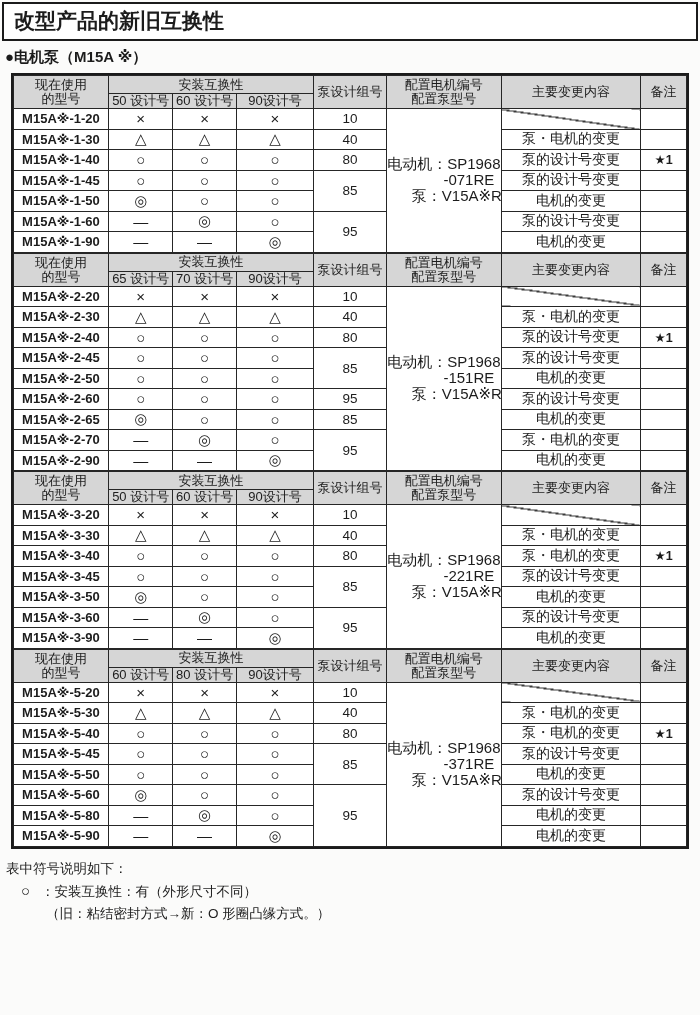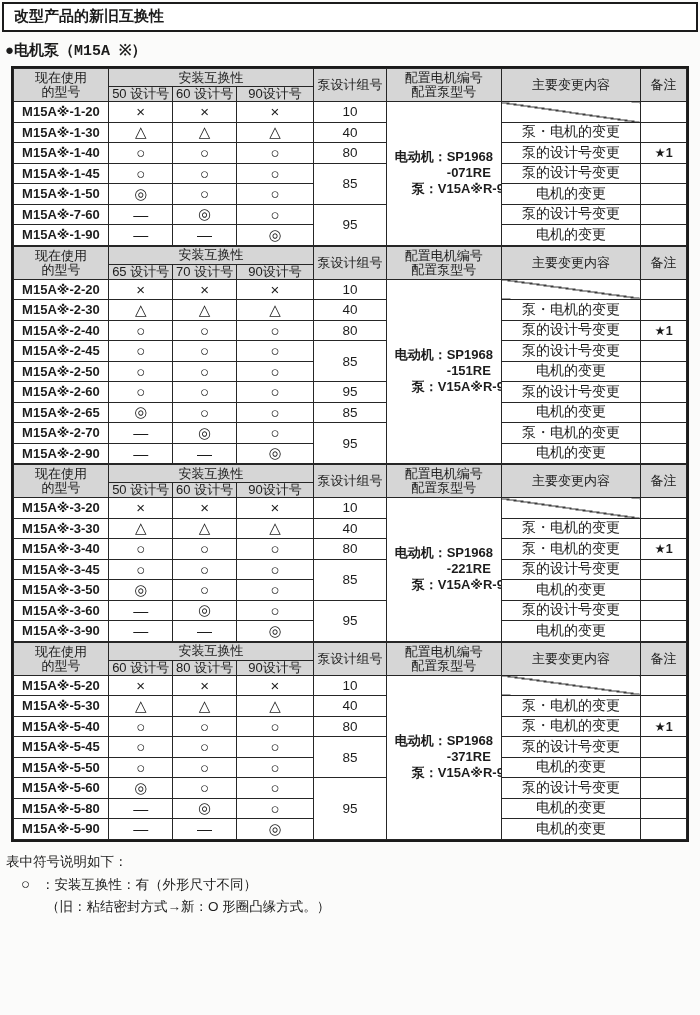--- a/index.html
+++ b/index.html
@@ -12,25 +12,25 @@
     --header-bg: #d6d6d6;
     --notice-bg: #e8e8e6;
     --border-col: #1b1b1b;
   }
   .page { padding: 2px 2px 0 2px; }
 
   .title-box {
     border: 2px solid var(--border-col);
     background: #fff;
     padding: 3px 10px 4px 10px;
-    font-size: 15px; font-weight: bold;
+    font-size: 21px; font-weight: bold;
   }
   .subtitle {
     margin: 7px 0 6px 3px;
-    font-size: 15px; font-weight: bold; font-family: Liberation Mono, monospace;
+    font-size: 15px; font-weight: bold;
   }
 
   .table-wrap {
     margin: 0 9px;
     border: 2px solid var(--border-col);
     background: #fff;
   }
   table.section-table {
     width: 100%;
     border-collapse: collapse;
@@ -51,21 +51,21 @@
     line-height: 14px;
   }
   tr.hrow th { height: 18px; }
   tr.hrow2 th { height: 14px; }
   tr.drow td { height: 20.5px; }
 
   td.model-cell { font-size: 13px; font-weight: bold; }
   td.symbol-cell { font-size: 15px; }
   td.group-cell { font-size: 13.5px; }
   td.motor-cell {
-    font-size: 13px; font-weight: bold;
+    font-size: 15px; font-weight: normal;
     text-align: left; padding-left: 9px;
     line-height: 16px;
   }
   .motor-l2 { padding-left: 50px; }
   .motor-l3 { padding-left: 25px; }
   td.change-cell {
     font-size: 14px;
     text-align: left; padding-left: 8px;
   }
   td.change-cell.diag {
@@ -166,21 +166,21 @@
           </tr>
           <tr class="drow">
             <td class="model-cell">M15A※-1-50</td>
             <td class="symbol-cell">◎</td>
             <td class="symbol-cell">○</td>
             <td class="symbol-cell">○</td>
             <td class="change-cell">电机的变更</td>
             <td class="remark-cell"></td>
           </tr>
           <tr class="drow">
-            <td class="model-cell">M15A※-7-60</td>
+            <td class="model-cell">M15A※-1-60</td>
             <td class="symbol-cell">—</td>
             <td class="symbol-cell">◎</td>
             <td class="symbol-cell">○</td>
             <td class="group-cell" rowspan="2">95</td>
             <td class="change-cell">泵的设计号变更</td>
             <td class="remark-cell"></td>
           </tr>
           <tr class="drow">
             <td class="model-cell">M15A※-1-90</td>
             <td class="symbol-cell">—</td>

